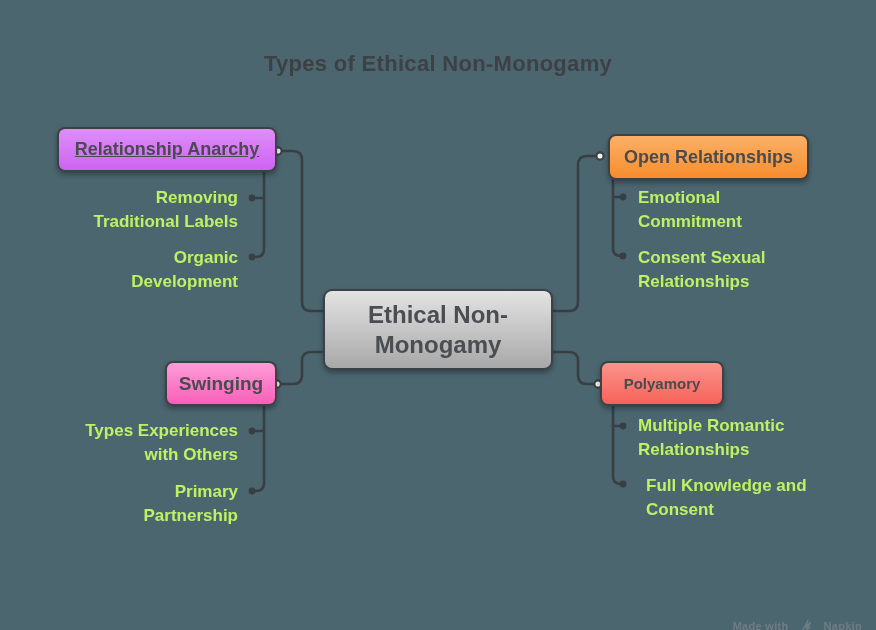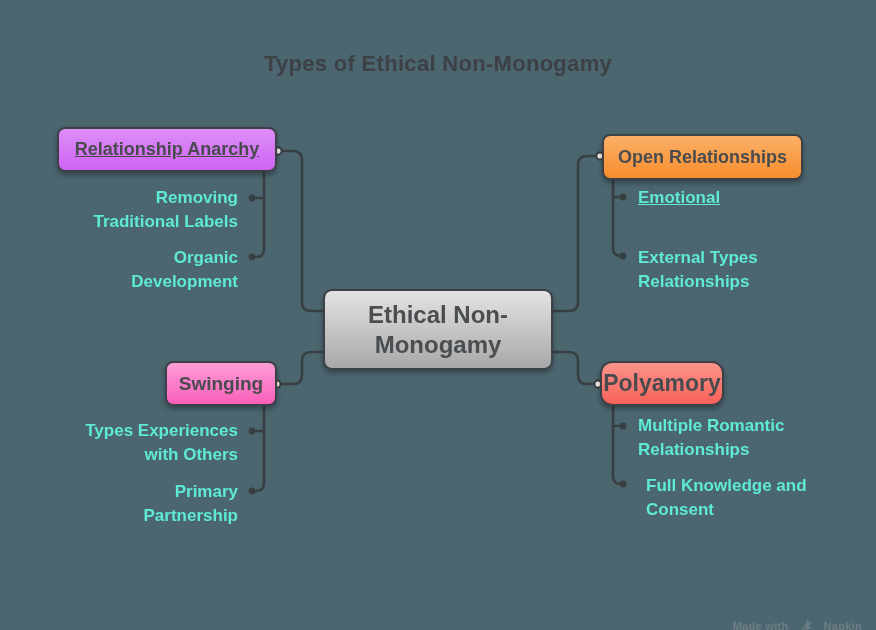--- a/index.html
+++ b/index.html
@@ -27,30 +27,30 @@
   .node span { white-space:nowrap; }
   .node-center {
     left:323px; top:289px; width:230px; height:81px;
     border-radius:9px; font-size:24px; line-height:30px;
     text-align:center; color:#4b4e51; padding:0 10px;
   }
   .node-center .lbl { white-space:normal; }
   .node-ra { left:57px;  top:127px; width:220px; height:45px; font-size:18px;text-decoration:underline; }
   .node-or { left:602px; top:134px; width:201px; height:46px; font-size:18px; }
   .node-sw { left:165px; top:361px; width:112px; height:45px; font-size:19px; }
-  .node-po { left:600px; top:361px; width:124px; height:45px; font-size:23px;border-radius:12px; }
+  .node-po { left:600px; top:361px; width:124px; height:45px; font-size:15px; }
   .sub {
     position:absolute; font-size:17px; font-weight:800;
-    line-height:24px; color:#5eead4; white-space:nowrap;
+    line-height:24px; color:#bef264; white-space:nowrap;
   }
   .sub.right { text-align:right; }
   .sub.left  { text-align:left; }
   .ra-c1 { left:58px;  top:186px; width:180px; }
   .ra-c2 { left:58px;  top:246px; width:180px; }
-  .or-c1 { left:638px; top:186px; width:200px;text-decoration:underline; }
+  .or-c1 { left:638px; top:186px; width:200px; }
   .or-c2 { left:638px; top:246px; width:200px; }
   .sw-c1 { left:48px;  top:419px; width:190px; }
   .sw-c2 { left:48px;  top:480px; width:190px; }
   .po-c1 { left:638px; top:414px; width:210px; }
   .po-c2 { left:638px; top:474px; width:210px;margin-left:8px; }
   .connector-layer { position:absolute; left:0; top:0; }
   .watermark {
     position:absolute; right:14px; top:619px;
     display:flex; align-items:center; gap:12px;
     font-size:11px; font-weight:700; color:#6e7d85;
@@ -93,44 +93,45 @@
     </g>
   </svg>
 
   <div class="node node-center" style="background: linear-gradient(rgb(227, 227, 227), rgb(168, 168, 169));">
     <span class="lbl">Ethical Non-Monogamy</span>
   </div>
 
   <div class="node node-ra" style="background: linear-gradient(rgb(222, 142, 248), rgb(206, 99, 243));">
     <span>Relationship Anarchy</span>
   </div>
-  <div class="node node-or" style="background: linear-gradient(rgb(251, 176, 103), rgb(247, 141, 45));">
+  <div class="node node-or" style="background: linear-gradient(rgb(251, 176, 103), rgb(247, 141, 45)); margin-left: 6px;">
     <span>Open Relationships</span>
   </div>
   <div class="node node-sw" style="background: linear-gradient(rgb(253, 157, 215), rgb(249, 95, 185));">
     <span>Swinging</span>
   </div>
   <div class="node node-po" style="background: linear-gradient(rgb(251, 148, 139), rgb(247, 98, 90));">
     <span>Polyamory</span>
   </div>
 
   <div class="sub right ra-c1">
     <div>Removing</div>
     <div>Traditional Labels</div>
   </div>
   <div class="sub right ra-c2">
     <div>Organic</div>
     <div>Development</div>
   </div>
 
   <div class="sub left or-c1">
     <div>Emotional</div>
+    <div>Commitment</div>
   </div>
   <div class="sub left or-c2">
-    <div>External Types</div>
+    <div>Consent Sexual</div>
     <div>Relationships</div>
   </div>
 
   <div class="sub right sw-c1">
     <div>Types Experiences</div>
     <div>with Others</div>
   </div>
   <div class="sub right sw-c2">
     <div>Primary</div>
     <div>Partnership</div>

